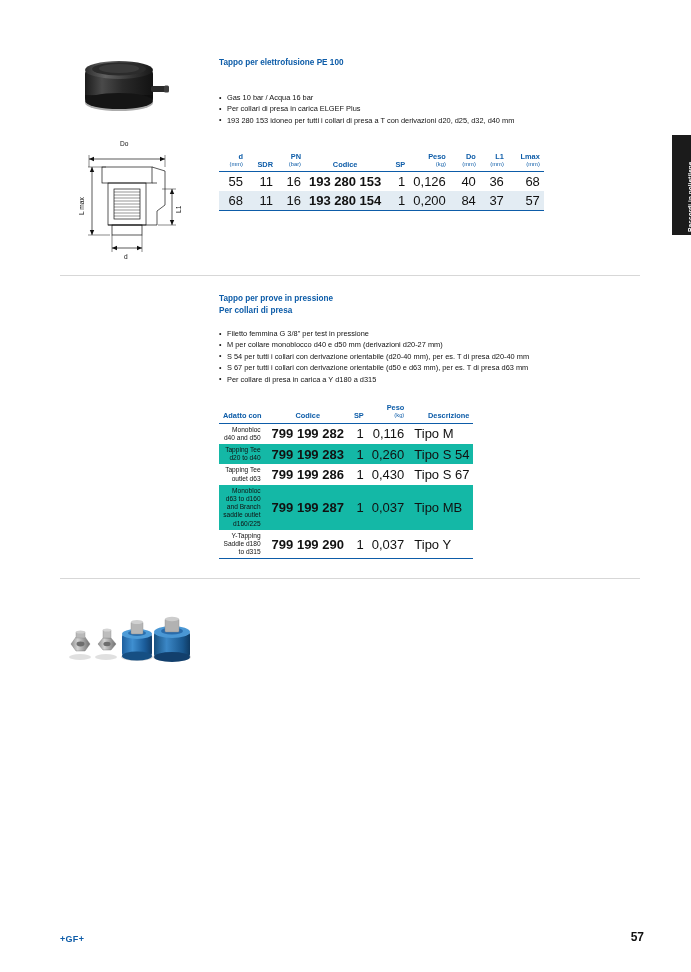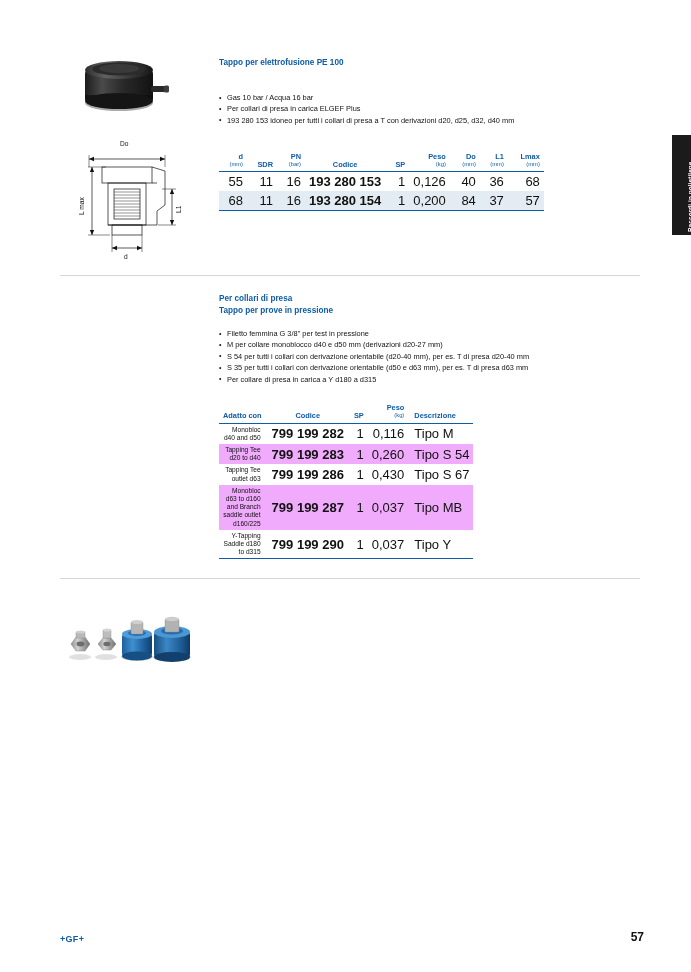--- a/index.html
+++ b/index.html
@@ -112,33 +112,33 @@
   .tbl tbody tr.alt td { background: #e3ecf3; }
   .tbl .headrow th { border-bottom: 1px solid #0d5ca8; padding-bottom: 2px; }
   .tbl tbody tr:last-child td { border-bottom: 1px solid #0d5ca8; }
 
   
   #table1 { position: absolute; left: 219px; top: 112px; }
   #table1 th, #table1 td { min-width: 0; }
 
   
   #table2 { position: absolute; left: 219px; top: 118px; width: 244px; }
-  #table2 th { text-align: left; padding-bottom: 3px; }
+  #table2 th { text-align: right; padding-bottom: 3px; }
   #table2 th.r { text-align: right; }
   #table2 td.desc { text-align: left; padding-left: 6px; }
   #table2 td.adapt {
     text-align: right;
     font-size: 6.6px;
     line-height: 8.2px;
     padding-right: 5px;
     white-space: normal;
     width: 64px;
   }
   #table2 td.codecell { font-weight: bold; padding-left: 6px; padding-right: 6px; }
-  #table2 tbody tr.alt td { background: #f0abfc; }
+  #table2 tbody tr.alt td { background: #14b8a6; }
 
   
   .art { position: absolute; }
 
   
   #photo1 { left: 72px; top: 8px; width: 110px; height: 70px; }
 
   
   #drawing { left: 62px; top: 105px; width: 135px; height: 135px; }
   .dim-label {
@@ -416,29 +416,29 @@
           <ellipse cx="114" cy="22" rx="18" ry="6" fill="#4a97d4"></ellipse>
           <ellipse cx="114" cy="21" rx="11" ry="3.6" fill="#2a6cab"></ellipse>
           <ellipse cx="114" cy="47" rx="18" ry="5" fill="#123f6c"></ellipse>
           <rect x="107" y="9" width="14" height="13" rx="1" fill="#b2b2b2" stroke="#888" stroke-width="0.4"></rect>
           <ellipse cx="114" cy="9" rx="7" ry="2.2" fill="#cdcdcd"></ellipse>
         </g>
       </svg>
     </div>
 
     <div style="position:absolute; left:219px; top:8px; width:330px;">
+      <div class="title">Tappo per prove in pressione</div>
       <div class="title">Per collari di presa</div>
-      <div class="title">Tappo per prove in pressione</div>
     </div>
 
     <ul class="bullets" style="position:absolute; left:219px; top:43px; width:430px;">
       <li>Filetto femmina G 3/8" per test in pressione</li>
       <li>M per collare monoblocco d40 e d50 mm (derivazioni d20-27 mm)</li>
       <li>S 54 per tutti i collari con derivazione orientabile (d20-40 mm), per es. T di presa d20-40 mm</li>
-      <li>S 35 per tutti i collari con derivazione orientabile (d50 e d63 mm), per es. T di presa d63 mm</li>
+      <li>S 67 per tutti i collari con derivazione orientabile (d50 e d63 mm), per es. T di presa d63 mm</li>
       <li>Per collare di presa in carica a Y d180 a d315</li>
     </ul>
 
     <table class="tbl" id="table2">
       <thead>
         <tr class="headrow">
           <th style="width:70px">
             <span>Adatto con</span>
           </th>
           <th class="r" style="width:56px; text-align:center">

